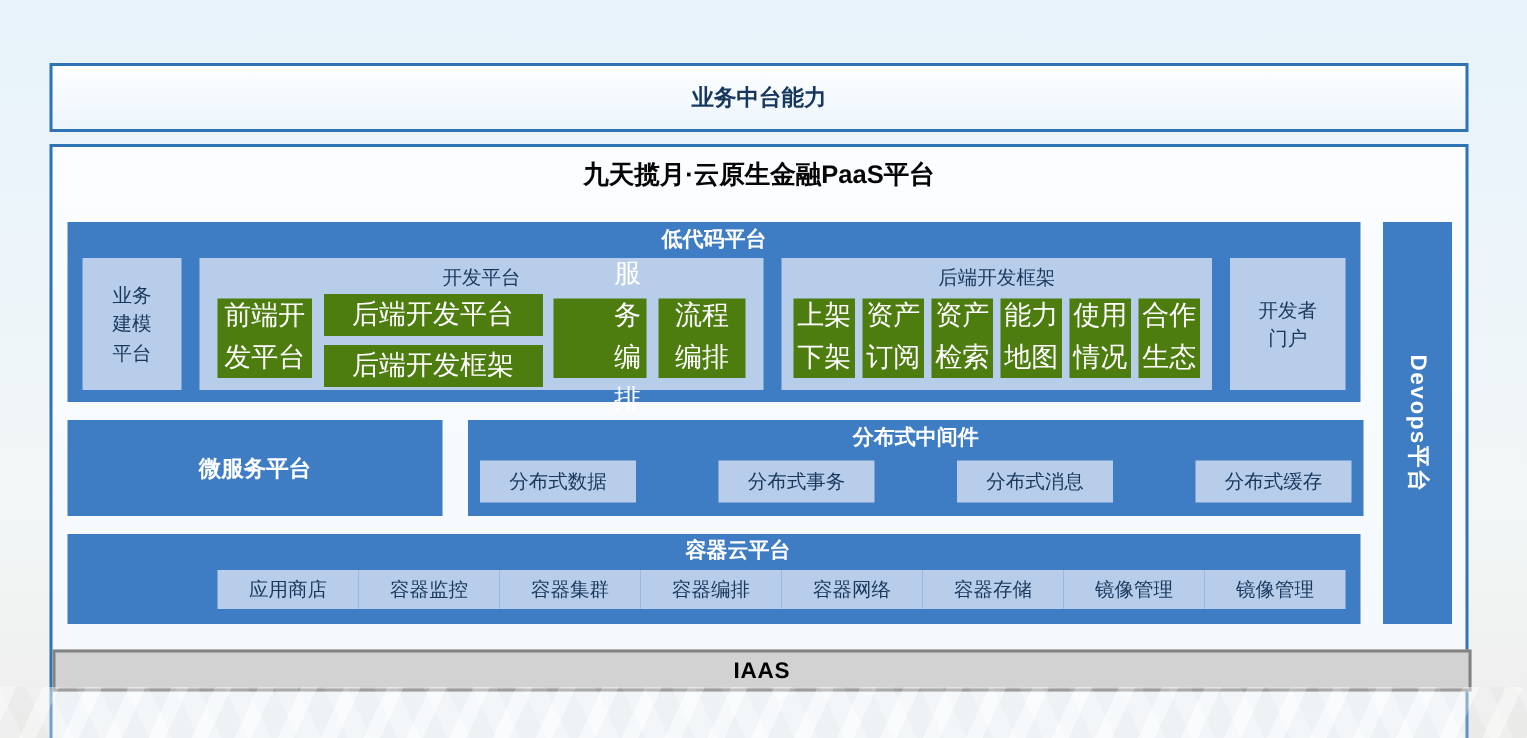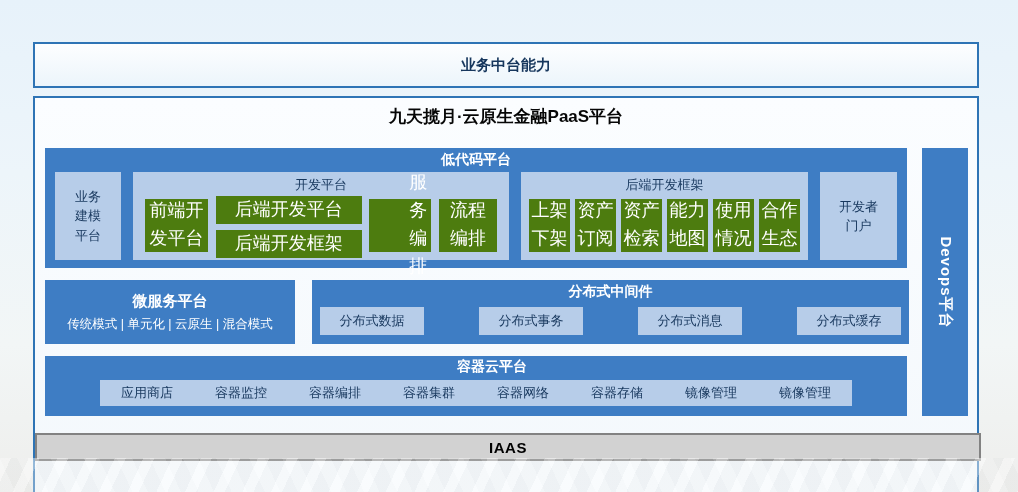--- a/index.html
+++ b/index.html
@@ -93,21 +93,21 @@
   }
   .mw-item {
     width: 104px; height: 28px; background: #b7cde9; color: #17375d;
     display: flex; align-items: center; justify-content: center; font-size: 13px;
   }
   
   .ccloud { left: 10px; top: 246px; width: 862px; height: 60px; padding-left: 32px; }
   .ccloud .sec-title { padding-top: 2px; }
   .cc-row {
     position: absolute; left: 10px; right: 10px; top: 23px; bottom: 9px;
-    display: flex; justify-content: center; align-items: center;
+    display: flex; justify-content: flex-end; align-items: center;
   }
   .cc-item {
     width: 94px; height: 26px; background: #b7cde9; color: #17375d;
     display: flex; align-items: center; justify-content: center; font-size: 13px;
   }
   
   .devops {
     left: 887px; top: 38px; width: 46px; height: 268px;
     display: flex; align-items: center; justify-content: center;
   }
@@ -173,40 +173,39 @@
 生态</div>
           </div>
         </div>
         <div class="lightbox portal">开发者
 门户</div>
       </div>
     </div>
 
     <div class="blue-sec micro">
       <div class="micro-title">微服务平台</div>
-      <div class="micro-modes">传统模式 | 单元化 | 云原生 | 混合模式</div>
     </div>
 
     <div class="blue-sec middleware">
       <div class="sec-title">分布式中间件</div>
       <div class="mw-row">
         <div class="mw-item">分布式数据</div>
         <div class="mw-item">分布式事务</div>
         <div class="mw-item">分布式消息</div>
         <div class="mw-item">分布式缓存</div>
       </div>
     </div>
 
     <div class="blue-sec ccloud">
       <div class="sec-title">容器云平台</div>
       <div class="cc-row">
         <div class="cc-item">应用商店</div>
         <div class="cc-item">容器监控</div>
+        <div class="cc-item">容器集群</div>
         <div class="cc-item">容器编排</div>
-        <div class="cc-item">容器集群</div>
         <div class="cc-item">容器网络</div>
         <div class="cc-item">容器存储</div>
         <div class="cc-item">镜像管理</div>
         <div class="cc-item">镜像管理</div>
       </div>
     </div>
 
     <div class="blue-sec devops">
       <div class="devops-label">Devops平台</div>
     </div>

